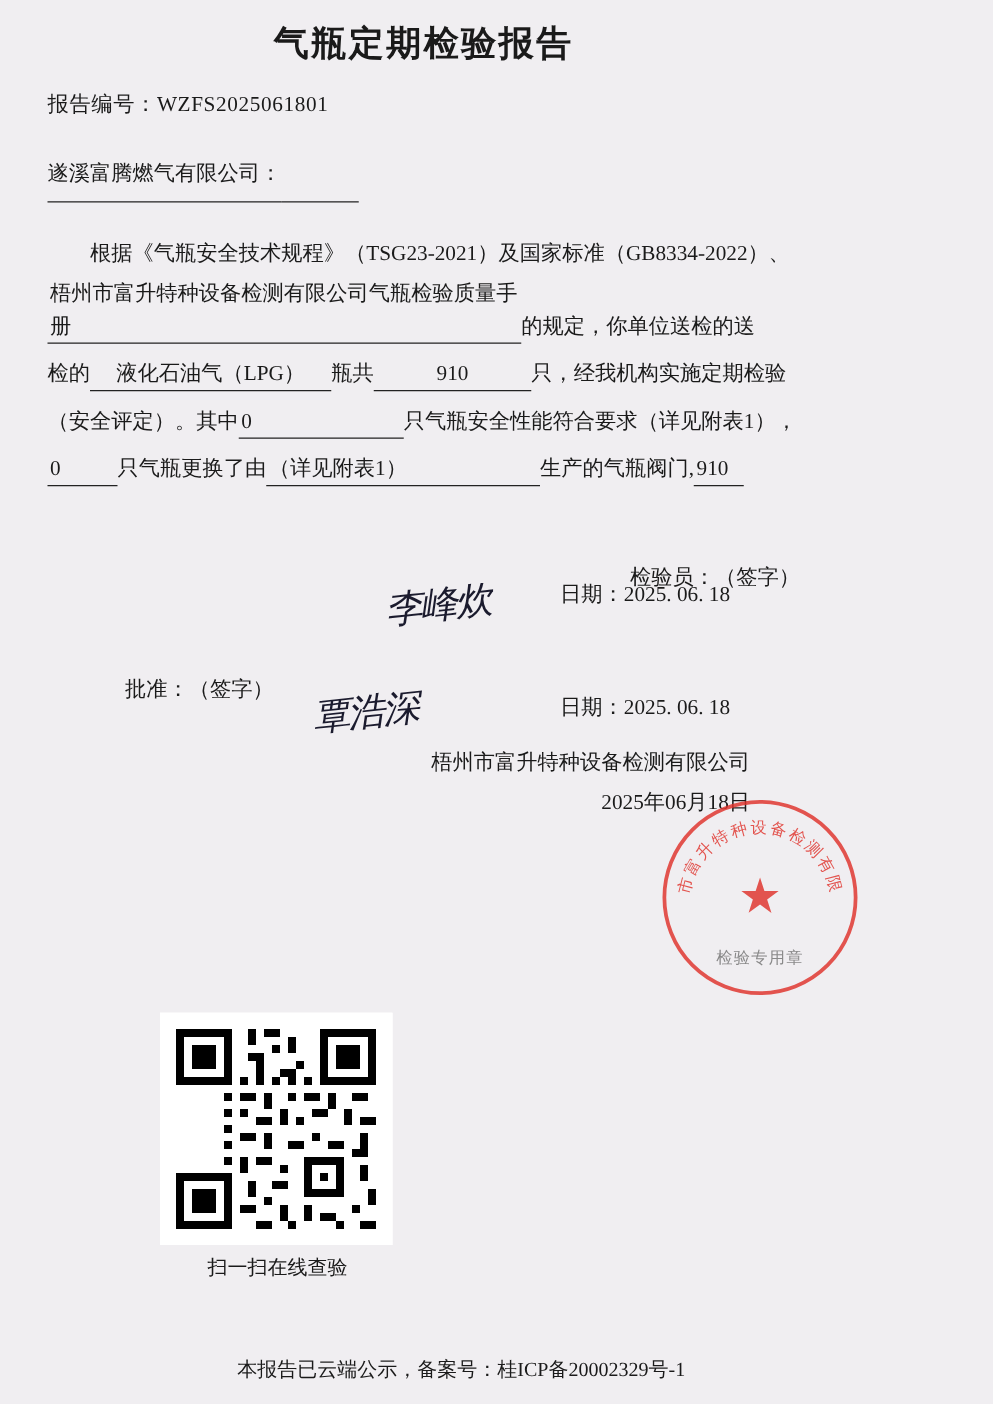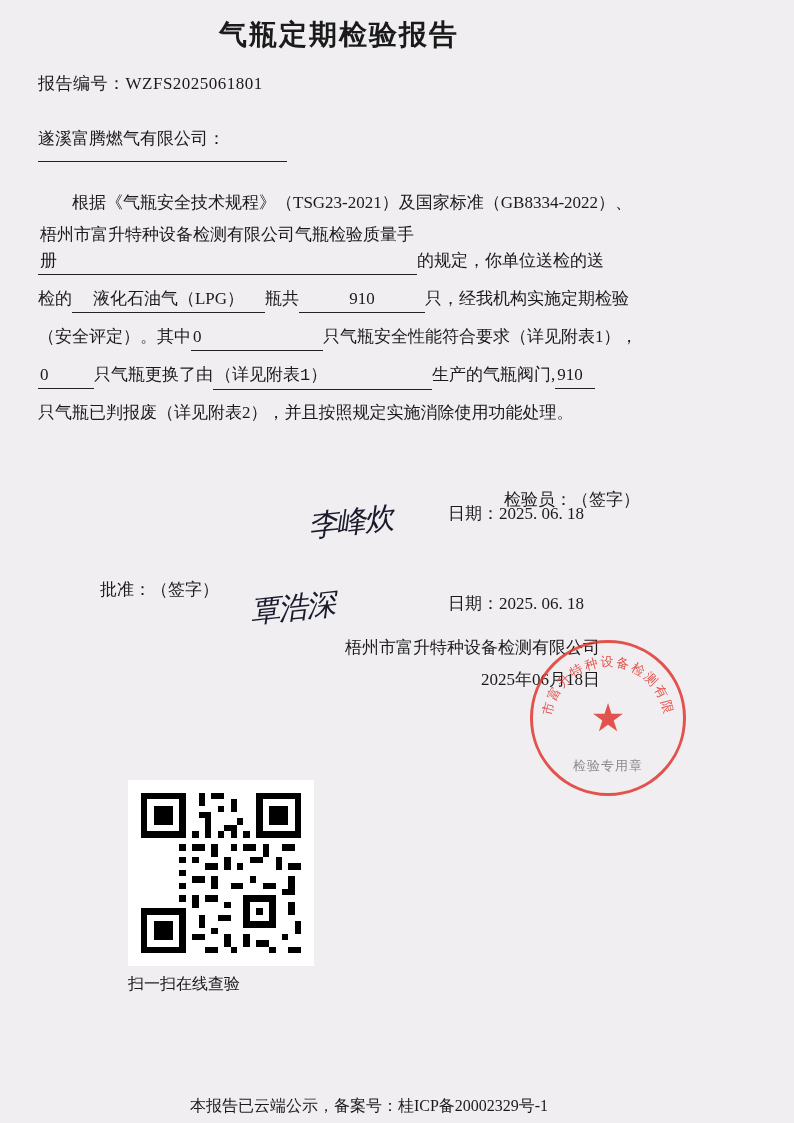--- a/index.html
+++ b/index.html
@@ -156,39 +156,40 @@
     width: 100%;
     text-align: center;
     color: #737373;
     font-size: 13px;
     font-family: "Liberation Sans", "DejaVu Sans", sans-serif;
     letter-spacing: 1px;
   }
   .qr-wrap {
     position: absolute;
     left: 128px;
-    top: 780px;
+    top: 810px;
     width: 188px;
+    text-align: center;
   }
   .qr {
     width: 186px;
     height: 186px;
     background: #fff;
     padding: 0;
     box-sizing: border-box;
     display: block;
   }
   .qr-caption {
     margin-top: 8px;
     font-size: 16px;
   }
   .footer {
     position: absolute;
     left: 0;
-    bottom: 6px;
+    bottom: 16px;
     width: 100%;
     text-align: center;
     font-size: 16px;
     padding-left: 60px;
     box-sizing: border-box;
   }
 </style>
 </head>
 <body>
 
@@ -203,22 +204,21 @@
   <div class="client-line">
     <span class="client-name">遂溪富腾燃气有限公司：</span>
     <span class="client-tail"></span>
   </div>
 
   <div class="body-text">
     <span style="display:inline-block;width:34px;"></span><span>根据《气瓶安全技术规程》（TSG23-2021）及国家标准（GB8334-2022）、</span><br>
     <span class="ul-left" style="width:375px;">梧州市富升特种设备检测有限公司气瓶检验质量手册</span><span>的规定，你单位送检的</span><span>送</span><br>
     <span>检的</span><span class="ul" style="width:185px;">液化石油气（LPG）</span><span>瓶共</span><span class="ul" style="width:118px;">910</span><span>只，经我机构实施定期检验</span><br>
     <span>（安全评定）。其中</span><span class="ul-left" style="width:128px;">0</span><span>只气瓶安全性能符合要求（详见附表1），</span><br>
-    <span class="ul-left" style="width:52px;">0</span><span>只气瓶更换了由</span><span class="ul-left" style="width:215px;font-family:Liberation Mono, monospace;">（详见附表1）</span><span>生产的气瓶阀门,</span><span class="ul-left" style="width:36px;">910</span><br>
-    <span>只气瓶已判报废（详见附表2），并且按照规定实施消除使用功能处理。</span>
+    <span class="ul-left" style="width:52px;">0</span><span>只气瓶更换了由</span><span class="ul-left" style="width:215px;">（详见附表1）</span><span>生产的气瓶阀门,</span><span class="ul-left" style="width:36px;">910</span><br>
   </div>
 
   <div class="sig-block">
     <div class="sig-row">
       <span class="sig-label">检验员：（签字）</span>
       <span class="handwriting hw1">李峰炊</span>
       <span class="sig-date"><span>日期：</span><span>2025. 06. 18</span></span>
     </div>
   </div>
 

